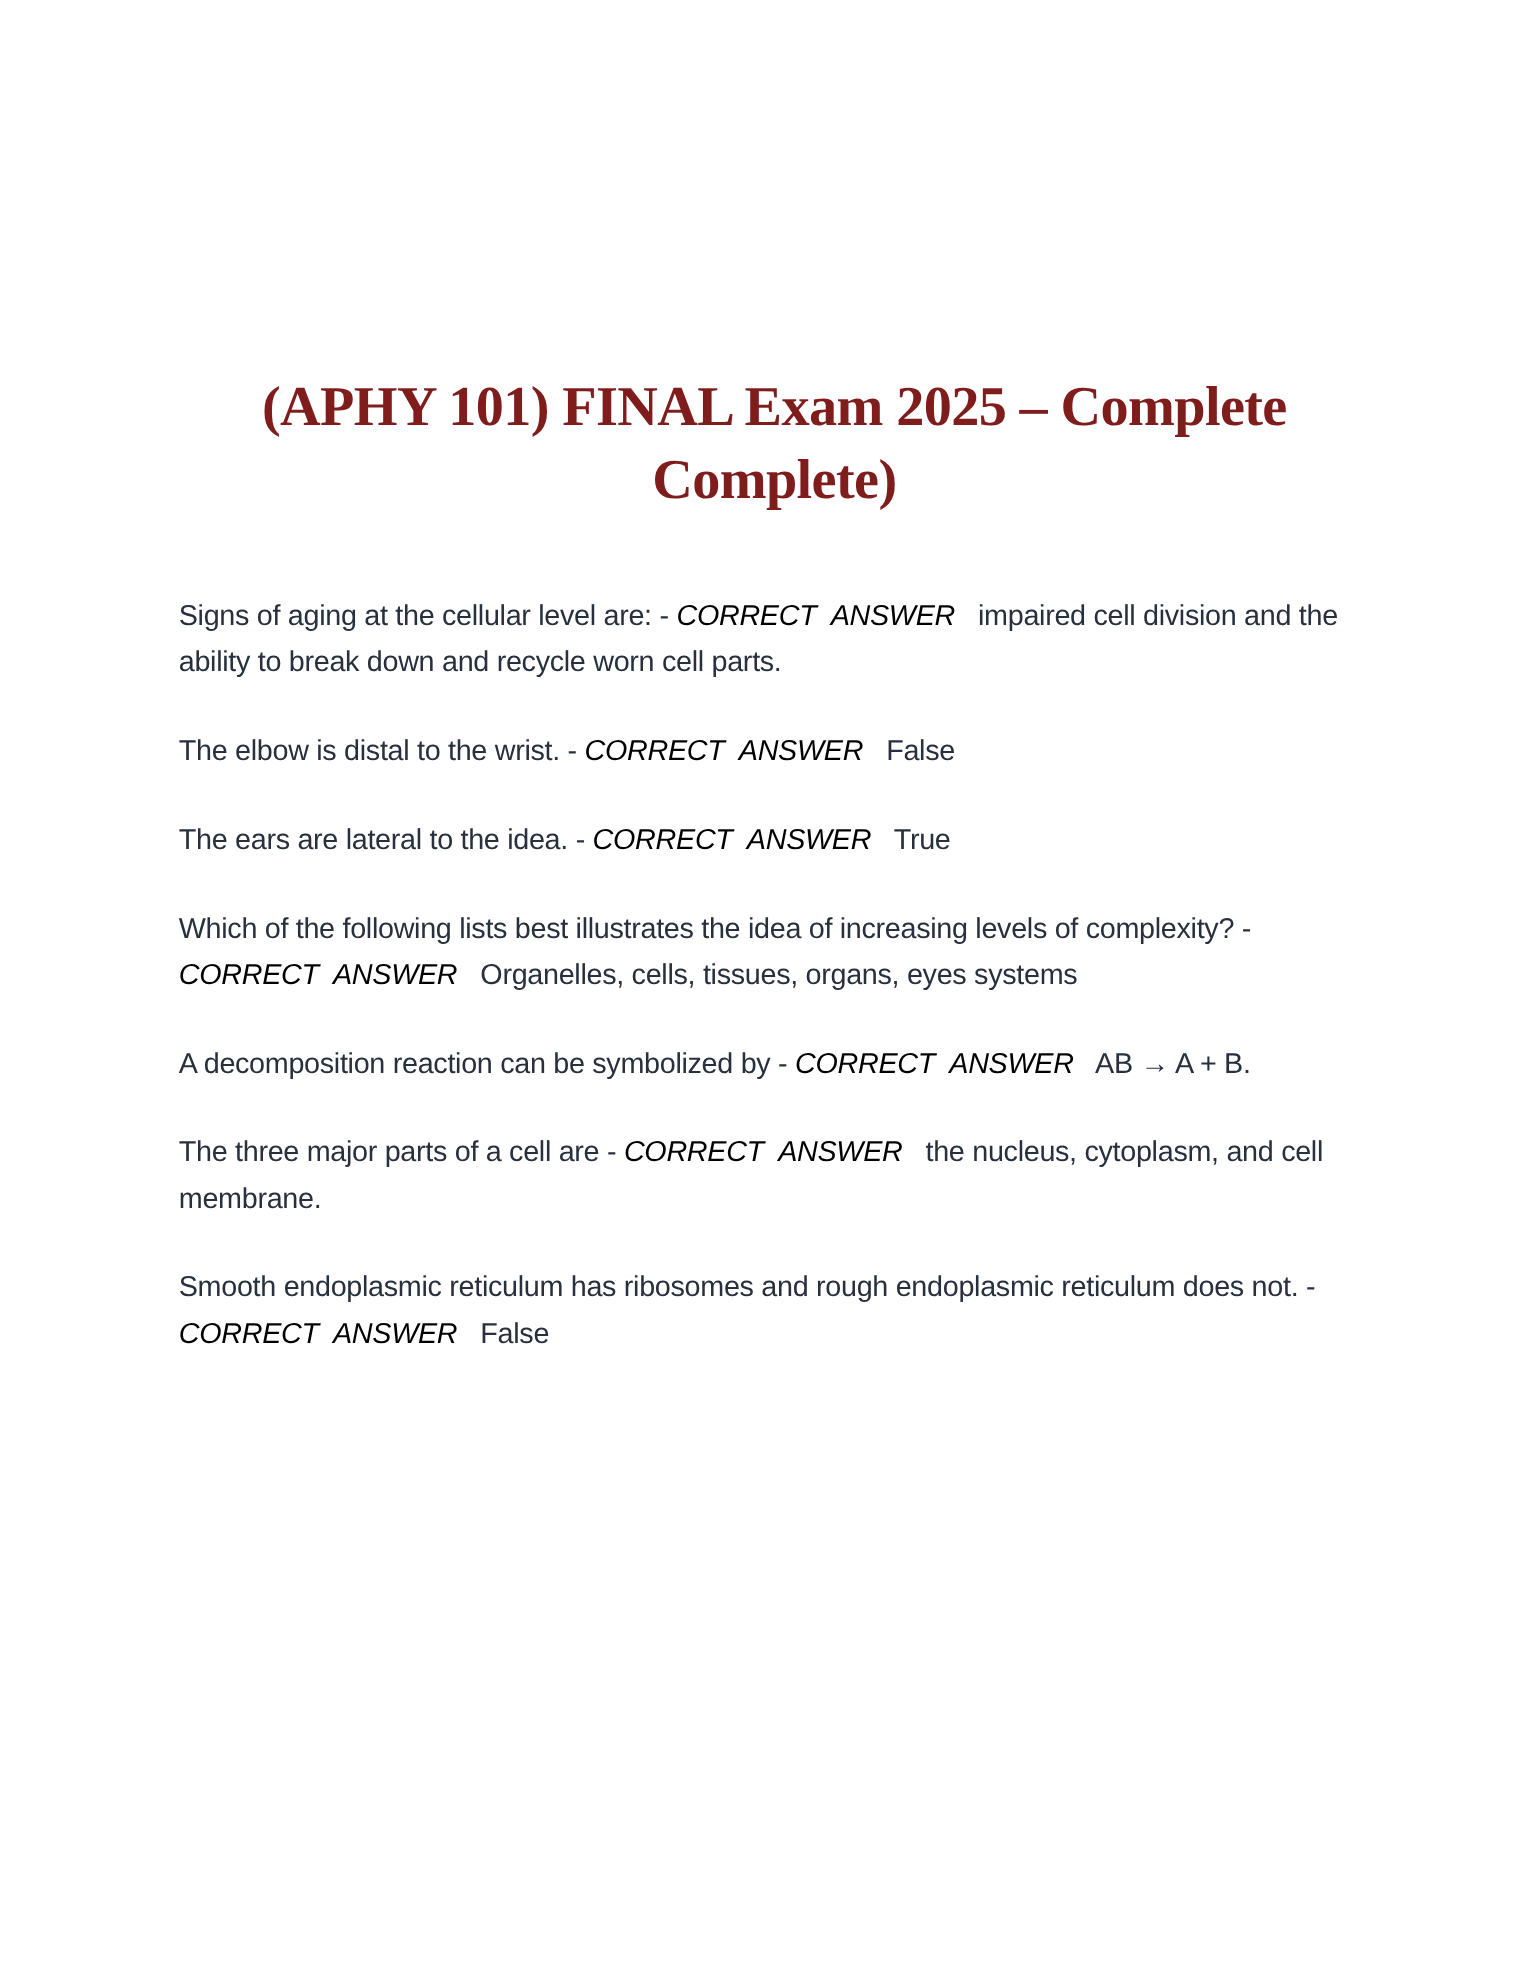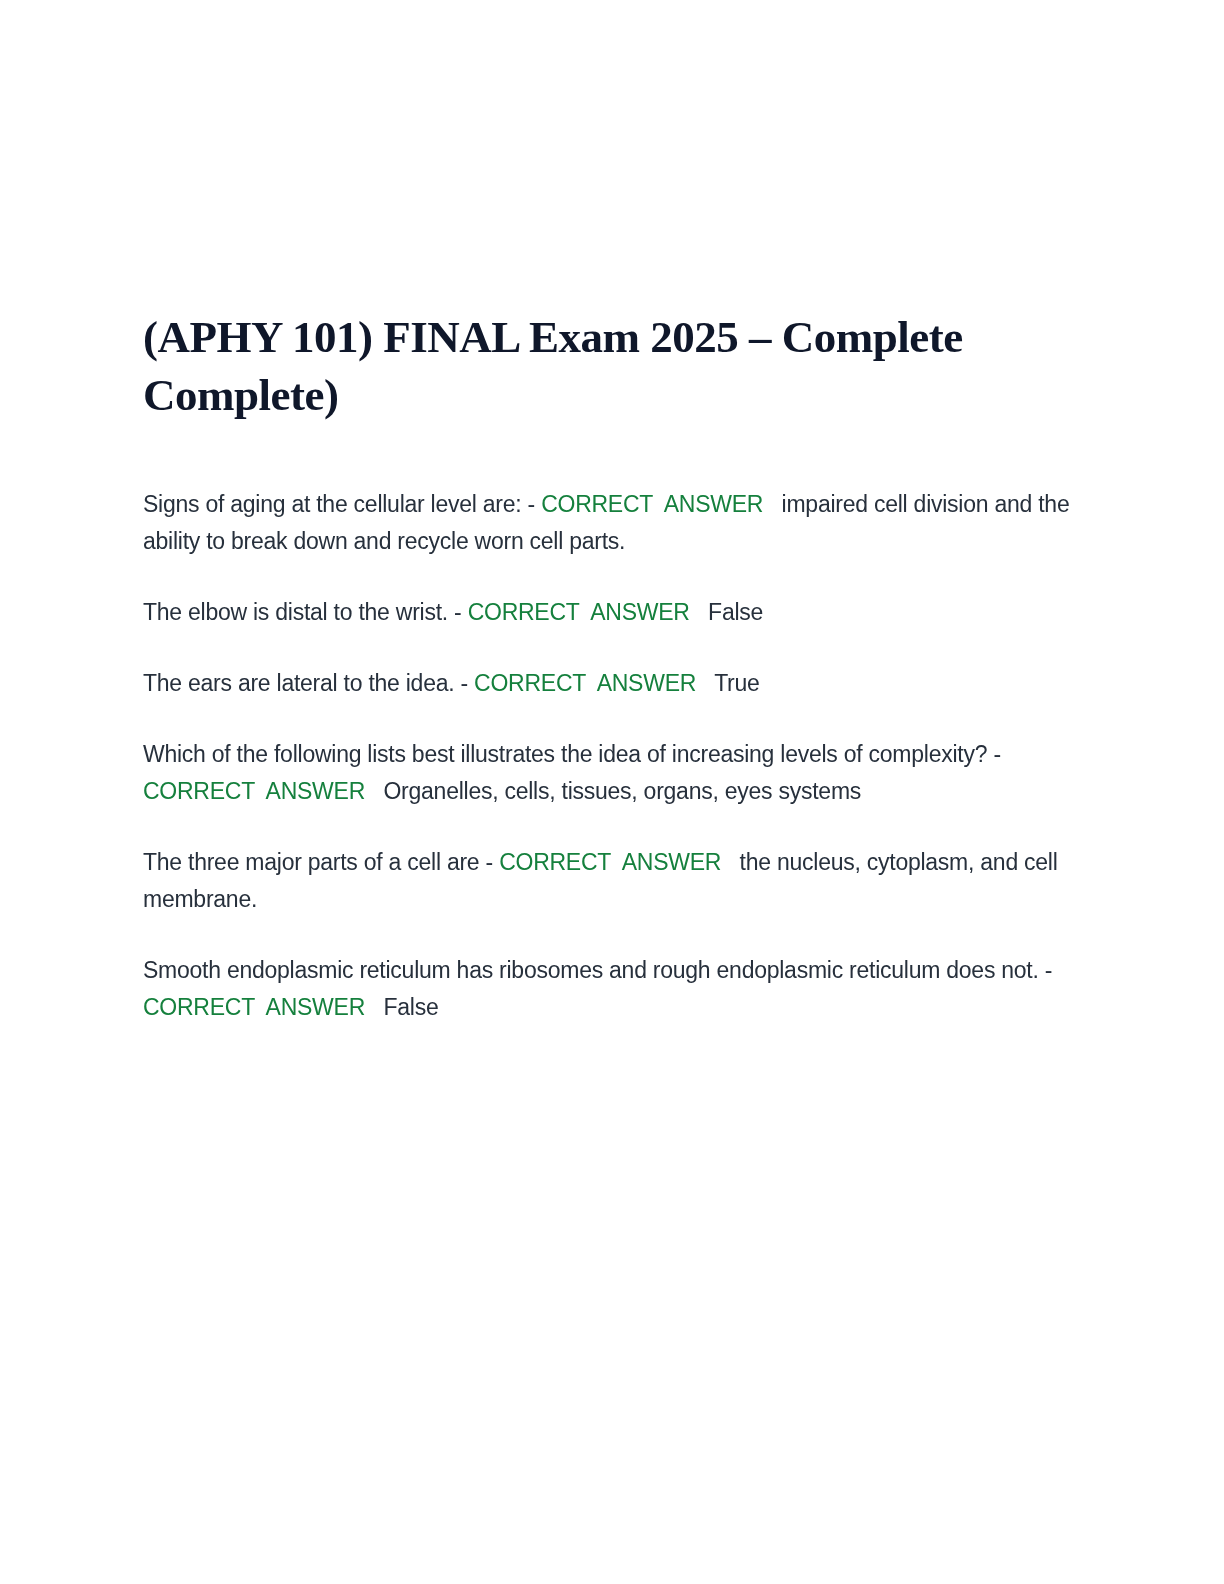--- a/index.html
+++ b/index.html
@@ -15,39 +15,41 @@
     box-sizing: border-box;
     padding: 292px 128px 0 143px;
     overflow: hidden;
   }
   .doc-title {
     font-family: "Liberation Serif", serif;
     font-weight: 700;
     font-size: 45px;
     line-height: 58px;
     letter-spacing: -0.5px;
-    color: #0f172a;
-    margin: 16px 0 62px 0;
+    color: #7f1d1d;
+    text-align: center;
+    margin: 4px 0 62px 0;
   }
   .doc-title .title-line {
     display: block;
   }
   .qa-list {
     font-family: "Liberation Sans", sans-serif;
     font-size: 23px;
     line-height: 37px;
     letter-spacing: -0.25px;
     color: #27303c;
   }
   p.qa {
     margin: 0 0 34px 0;
     white-space: pre-wrap;
   }
   .marker {
-    color: #15803d;
+    color: #000000;
+    font-style: italic;
   }
 </style>
 </head>
 <body>
 
 <div class="page">
 
   <h1 class="doc-title">
     <span class="title-line">(APHY 101) FINAL Exam 2025 – Complete</span>
     <span class="title-line">Complete)</span>
@@ -56,20 +58,21 @@
   <div class="qa-list">
 
     <p class="qa"><span>Signs of aging at the cellular level are:</span><span> - </span><span class="marker">CORRECT  ANSWER</span><span>   </span><span>impaired cell division and the ability to break down and recycle worn cell parts.</span></p>
 
     <p class="qa"><span>The elbow is distal to the wrist.</span><span> - </span><span class="marker">CORRECT  ANSWER</span><span>   </span><span>False</span></p>
 
     <p class="qa"><span>The ears are lateral to the idea.</span><span> - </span><span class="marker">CORRECT  ANSWER</span><span>   </span><span>True</span></p>
 
     <p class="qa"><span>Which of the following lists best illustrates the idea of increasing levels of complexity?</span><span> - </span><span class="marker">CORRECT  ANSWER</span><span>   </span><span>Organelles, cells, tissues, organs, eyes systems</span></p>
 
+    <p class="qa"><span>A decomposition reaction can be symbolized by</span><span> - </span><span class="marker">CORRECT  ANSWER</span><span>   </span><span>AB → A + B.</span></p>
 
 
     <p class="qa"><span>The three major parts of a cell are</span><span> - </span><span class="marker">CORRECT  ANSWER</span><span>   </span><span>the nucleus, cytoplasm, and cell membrane.</span></p>
 
     <p class="qa"><span>Smooth endoplasmic reticulum has ribosomes and rough endoplasmic reticulum does not.</span><span> - </span><span class="marker">CORRECT  ANSWER</span><span>   </span><span>False</span></p>
 
   </div>
 
 </div>
 

